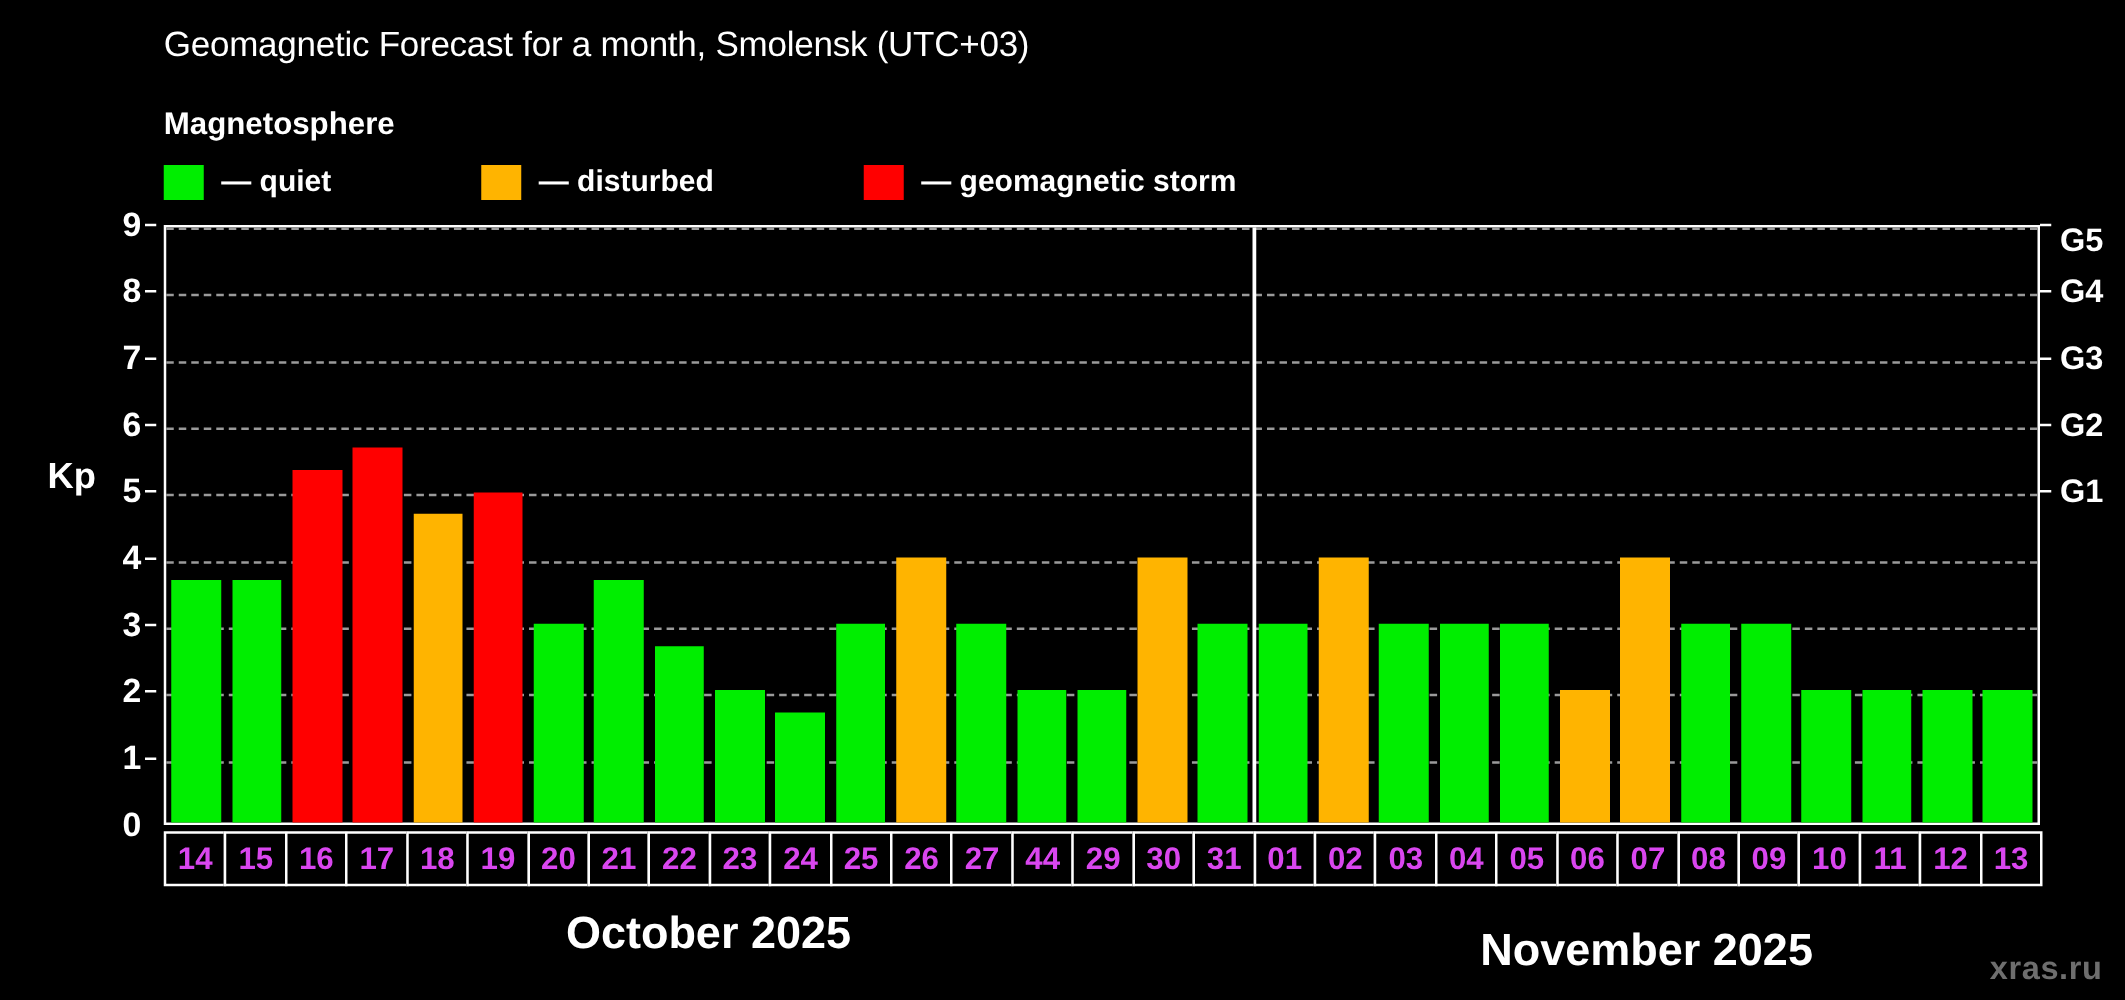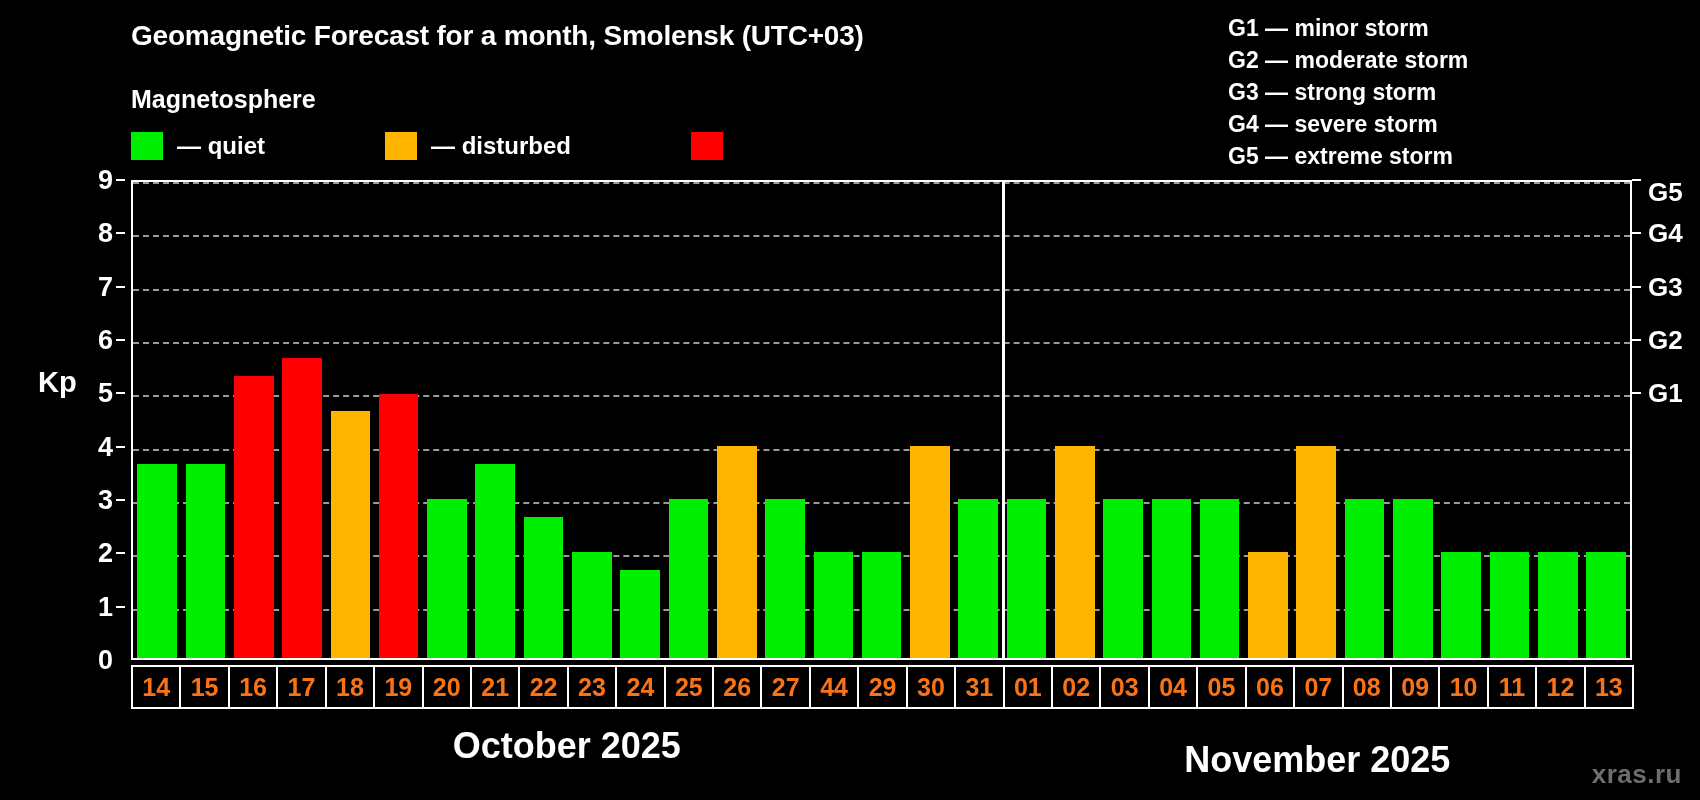--- a/index.html
+++ b/index.html
@@ -16,21 +16,21 @@
     color: #ffffff;
     overflow: hidden;
   }
 
   
   #chart-title {
     position: absolute;
     left: 131px;
     top: 20px;
     font-size: 28px;
-    font-weight: bold;
+    font-weight: normal;
     letter-spacing: -0.2px;
     white-space: nowrap;
   }
 
   
   #magnetosphere-label {
     position: absolute;
     left: 131px;
     top: 85px;
     font-size: 25px;
@@ -208,21 +208,21 @@
     flex: 1 1 0;
     border: 2px solid #ffffff;
     box-sizing: border-box;
     margin-right: -2px;
     display: flex;
     align-items: center;
     justify-content: center;
     font-size: 25px;
     font-weight: bold;
     background: #000000;
-    color: #f97316;
+    color: #d946ef;
   }
 
   
   .month-label {
     position: absolute;
     top: 725px;
     font-size: 36px;
     font-weight: bold;
     white-space: nowrap;
     transform: translateX(-50%);
@@ -251,30 +251,24 @@
       <div class="legend-entry">
         <span class="legend-swatch" style="background: rgb(0, 238, 0);"></span>
         <span class="legend-text">— quiet</span>
       </div>
       <div class="legend-entry" style="margin-left: 120px;">
         <span class="legend-swatch" style="background: rgb(255, 180, 0);"></span>
         <span class="legend-text">— disturbed</span>
       </div>
       <div class="legend-entry" style="margin-left: 120px;">
         <span class="legend-swatch" style="background: rgb(255, 0, 0);"></span>
+        <span class="legend-text">— geomagnetic storm</span>
       </div>
     </div>
 
-  <div id="gscale-legend">
-      <div class="gscale-row">G1 — minor storm</div>
-      <div class="gscale-row">G2 — moderate storm</div>
-      <div class="gscale-row">G3 — strong storm</div>
-      <div class="gscale-row">G4 — severe storm</div>
-      <div class="gscale-row">G5 — extreme storm</div>
-    </div>
 
   <div id="y-axis">
       <div class="y-tick-label" style="top: 480px;">0</div>
       <div class="y-tick-label" style="top: 426.667px;">1</div>
       <div class="y-tick-mark" style="top: 426.667px;"></div>
       <div class="y-tick-label" style="top: 373.333px;">2</div>
       <div class="y-tick-mark" style="top: 373.333px;"></div>
       <div class="y-tick-label" style="top: 320px;">3</div>
       <div class="y-tick-mark" style="top: 320px;"></div>
       <div class="y-tick-label" style="top: 266.667px;">4</div>

